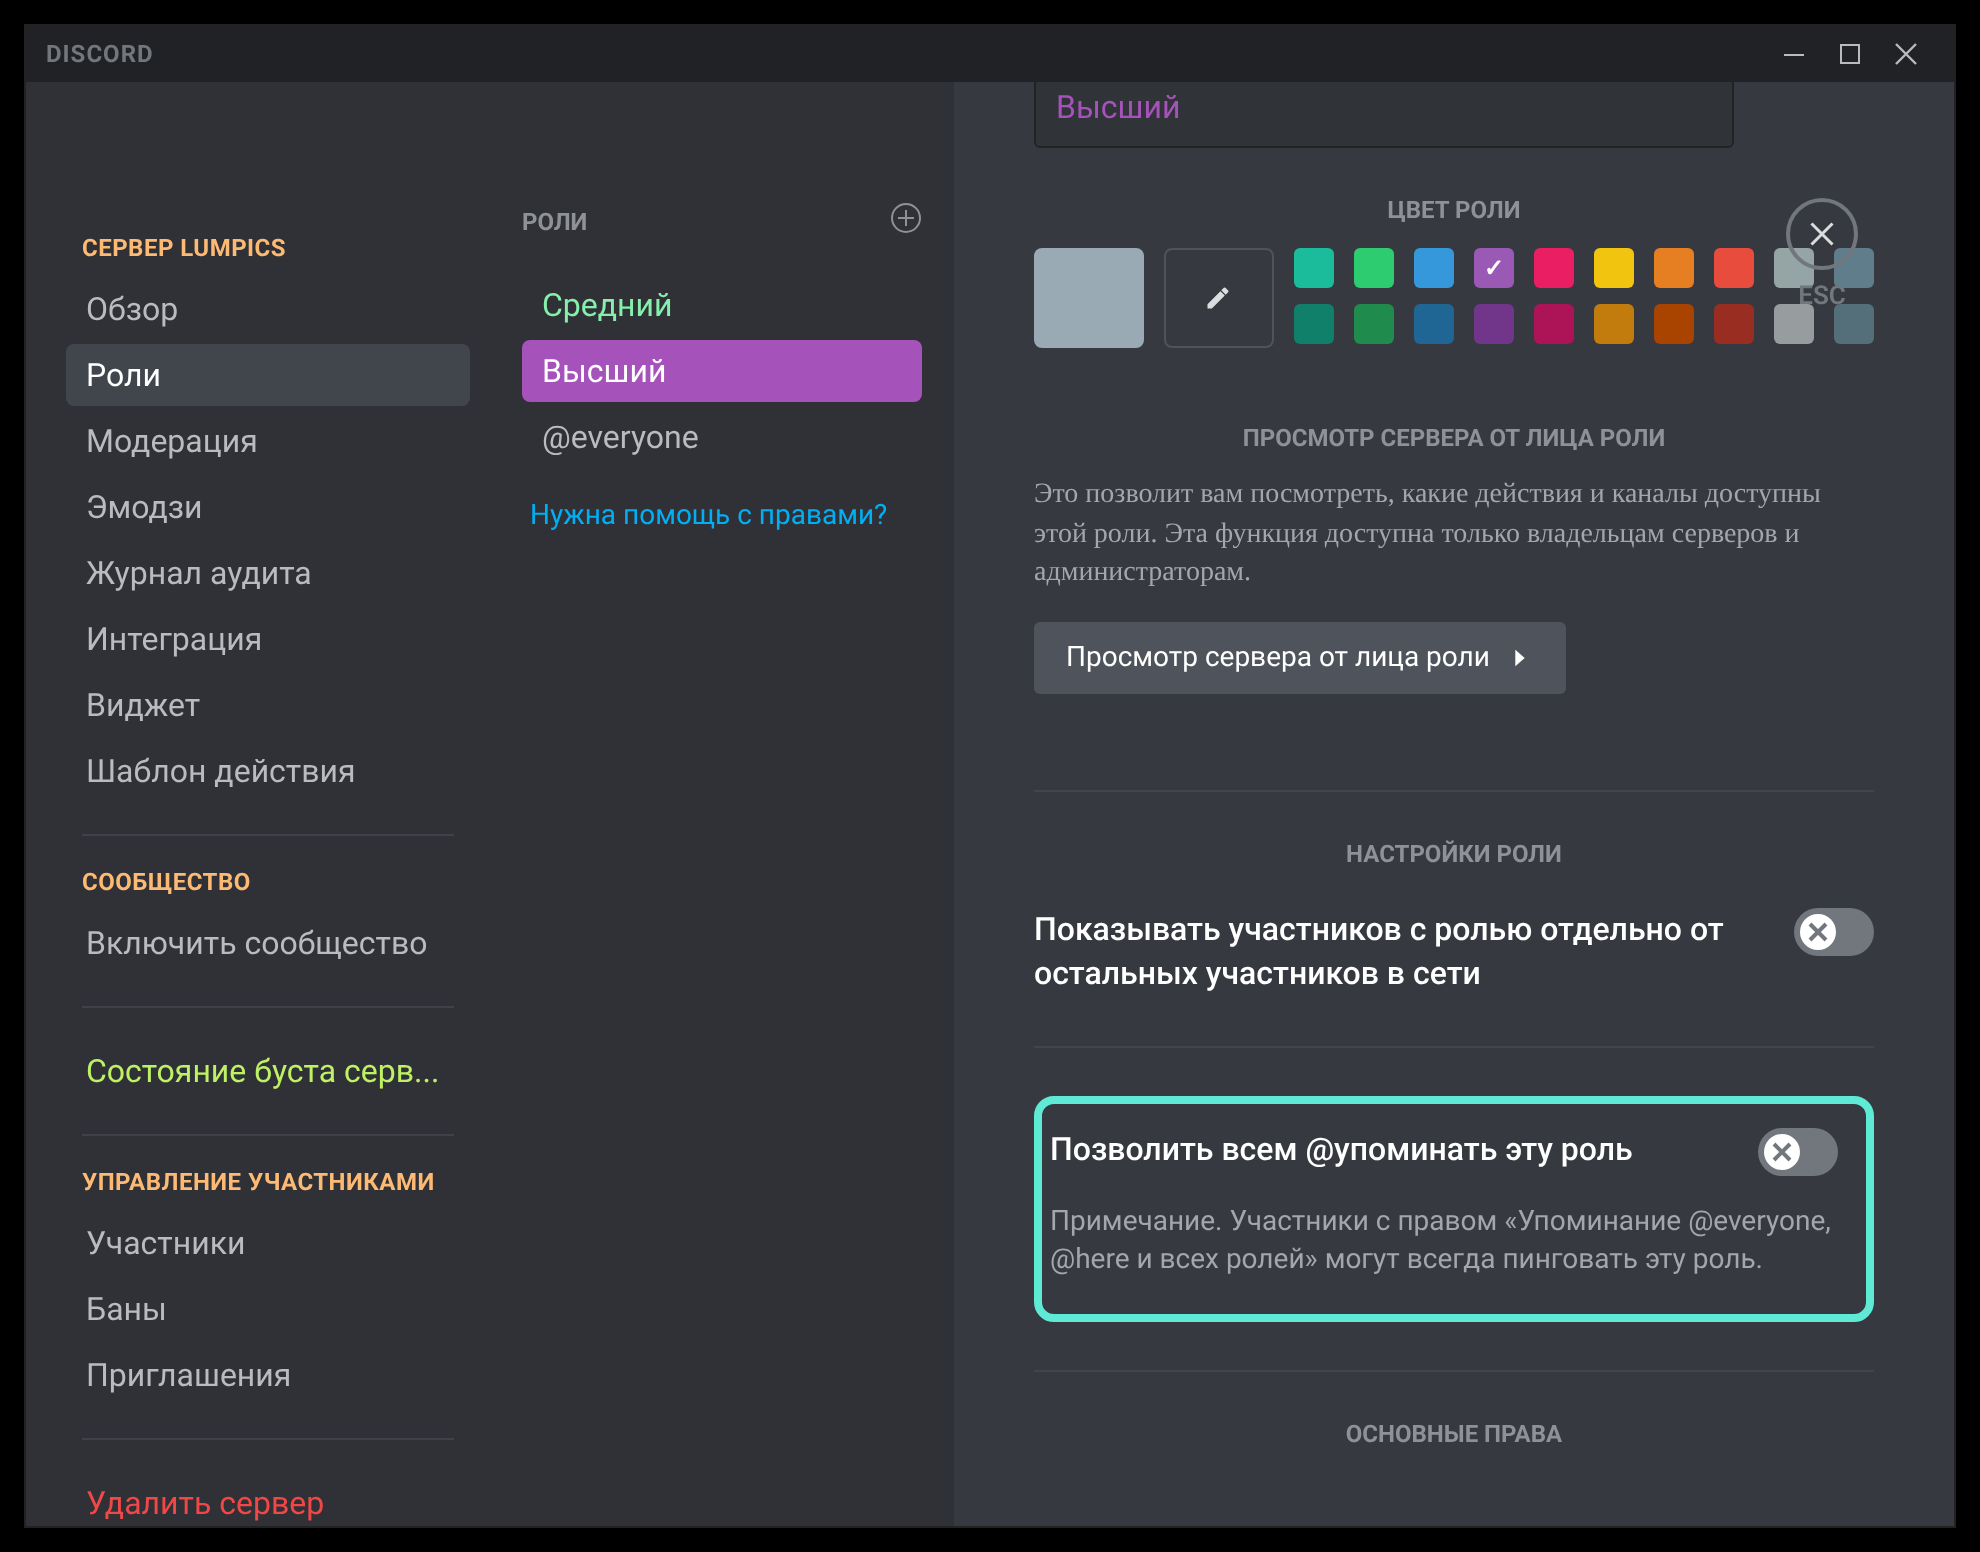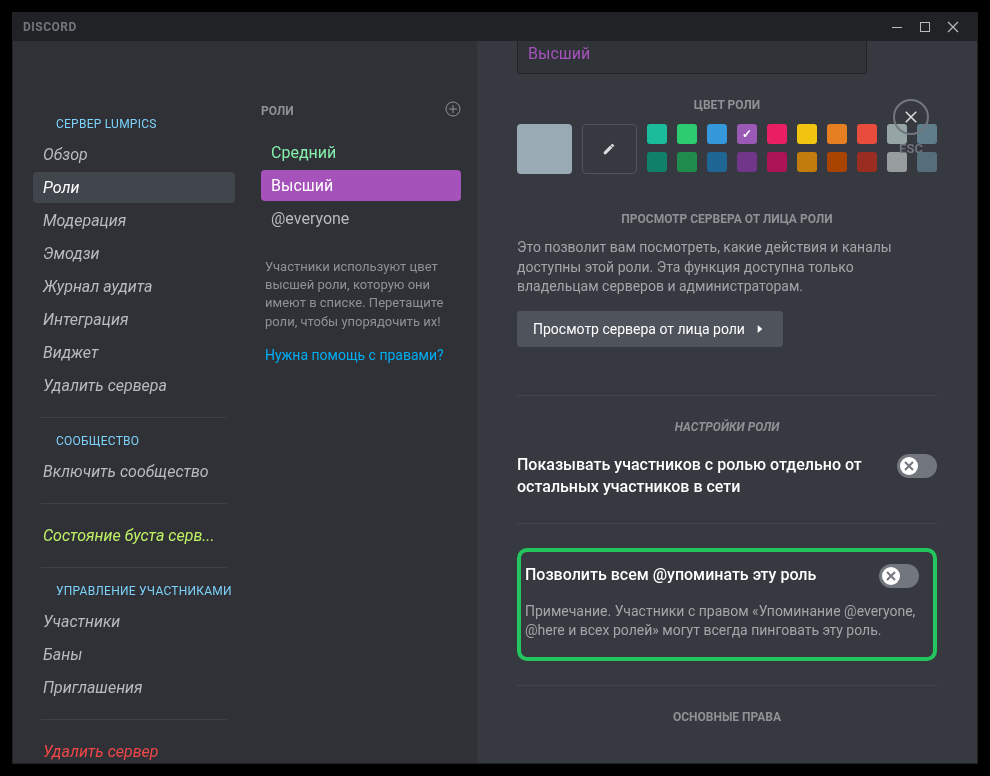--- a/index.html
+++ b/index.html
@@ -5,22 +5,22 @@
     * { margin: 0; padding: 0; box-sizing: border-box; font-family: -apple-system, BlinkMacSystemFont, "Segoe UI", Roboto, Helvetica, Arial, sans-serif; }
     body { background: #000; width: 990px; height: 776px; overflow: hidden; }
     .outer-frame { padding: 12px; width: 100%; height: 100%; }
     .window { background: #2f3136; width: 100%; height: 100%; display: flex; flex-direction: column; border: 1px solid #222; }
     .titlebar { height: 28px; background: #202225; display: flex; align-items: center; padding: 0 10px; color: #72767d; font-size: 12px; font-weight: 700; letter-spacing: 0.5px; }
     .titlebar-spacer { flex: 1; }
     .titlebar-btn { width: 28px; height: 20px; display: flex; align-items: center; justify-content: center; color: #b9bbbe; cursor: pointer; }
     .titlebar-btn svg { width: 12px; height: 12px; }
     .content { flex: 1; display: flex; overflow: hidden; position: relative; background: #36393f; }
     .sidebar-left { width: 232px; background: #2f3136; padding: 60px 10px 20px 20px; overflow-y: auto; }
-    .section-header { color: #7dd3fc; font-size: 12px; font-weight: 400; text-transform: uppercase; margin: 16px 0 8px 23px; letter-spacing: 0.02em; }
-    .nav-item { color: #b9bbbe; font-size: 16px; padding: 6px 10px; border-radius: 4px; cursor: pointer; margin-bottom: 2px; font-style: italic; }
+    .section-header { color: #fdba74; font-size: 12px; font-weight: 700; text-transform: uppercase; margin: 16px 0 8px 8px; letter-spacing: 0.02em; }
+    .nav-item { color: #b9bbbe; font-size: 16px; padding: 6px 10px; border-radius: 4px; cursor: pointer; margin-bottom: 2px; }
     .nav-item.active { background: rgba(79,84,92,0.6); color: #fff; }
     .nav-item.blue { color: #bef264; }
     .nav-item.red { color: #f04747; }
     .divider { height: 1px; background: rgba(79,84,92,0.48); margin: 16px 8px; }
     .roles-panel { width: 232px; background: #2f3136; padding: 60px 16px 20px 16px; }
     .roles-header { display: flex; align-items: center; justify-content: space-between; margin-bottom: 16px; }
     .roles-title { color: #8e9297; font-size: 12px; font-weight: 700; text-transform: uppercase; }
     .role-add { color: #8e9297; cursor: pointer; }
     .role-item { color: #b9bbbe; font-size: 16px; padding: 6px 10px; border-radius: 4px; cursor: pointer; margin-bottom: 2px; }
     .role-item.blue-role { color: #86efac; }
@@ -33,30 +33,30 @@
     .close-label { color: #72767d; font-size: 13px; font-weight: 600; }
     .role-name-input { width: 350px; background: rgba(0,0,0,0.1); border: 1px solid rgba(0,0,0,0.3); border-radius: 3px; padding: 10px; color: #a652bb; font-size: 16px; margin-bottom: 24px; margin-top: -8px; }
     .field-label { color: #8e9297; font-size: 12px; font-weight: 700; text-transform: uppercase; margin-bottom: 12px; text-align: center; }
     .color-row { display: flex; gap: 10px; margin-bottom: 10px; }
     .color-large { width: 66px; height: 50px; border-radius: 4px; cursor: pointer; display: flex; align-items: center; justify-content: center; }
     .color-default { background: #99aab5; }
     .color-custom { background: transparent; border: 1px solid #4f545c; color: #dcddde; }
     .color-grid { display: flex; gap: 10px; margin-bottom: 8px; }
     .color-swatch { width: 20px; height: 20px; border-radius: 3px; cursor: pointer; display: flex; align-items: center; justify-content: center; color: #fff; font-size: 12px; }
     .section-block { margin-top: 32px; padding-bottom: 24px; }
-    .section-desc { color: #a3a6aa; font-size: 14px; line-height: 1.4; margin-bottom: 14px; max-width: 440px; }
+    .section-desc { color: #a3a6aa; font-size: 14px; line-height: 1.4; margin-bottom: 14px; max-width: 440px; font-family: Liberation Serif, serif; }
     .btn-secondary { background: #4f545c; color: #fff; border: none; padding: 10px 16px; border-radius: 3px; font-size: 14px; cursor: pointer; display: inline-flex; align-items: center; gap: 8px; }
     .hr-line { height: 1px; background: rgba(79,84,92,0.48); margin: 24px 0; max-width: 440px; }
     .toggle-row { display: flex; justify-content: center; align-items: flex-start; max-width: 440px; gap: 16px; }
     .toggle-label { color: #fff; font-size: 16px; font-weight: 500; line-height: 1.4; flex: 1; }
     .toggle { width: 40px; height: 24px; background: #72767d; border-radius: 12px; position: relative; cursor: pointer; flex-shrink: 0; display: flex; align-items: center; }
     .toggle-knob { width: 18px; height: 18px; background: #fff; border-radius: 50%; position: absolute; left: 3px; display: flex; align-items: center; justify-content: center; color: #72767d; }
     .toggle-knob svg { width: 12px; height: 12px; }
     .note-text { color: #a3a6aa; font-size: 14px; line-height: 1.4; margin-top: 14px; max-width: 420px; }
-    .highlight-box { border: 4px solid #22c55e; border-radius: 10px; padding: 12px 14px 16px 0; max-width: 460px; margin-top: 4px; }
+    .highlight-box { border: 4px solid #5eead4; border-radius: 10px; padding: 12px 14px 16px 0; max-width: 460px; margin-top: 4px; }
     .highlight-box .toggle-row { max-width: 100%; padding-left: 4px; }
     .highlight-box .note-text { max-width: 100%; padding-left: 4px; }
     .swatch-check::after { content: '✓'; font-weight: bold; }
   </style>
 </head>
 <body>
 
 <div class="outer-frame">
   <div class="window">
     <div class="titlebar">
@@ -83,21 +83,21 @@
 
       <div class="sidebar-left">
         <div class="section-header">СЕРВЕР LUMPICS</div>
         <div class="nav-item">Обзор</div>
         <div class="nav-item active">Роли</div>
         <div class="nav-item">Модерация</div>
         <div class="nav-item">Эмодзи</div>
         <div class="nav-item">Журнал аудита</div>
         <div class="nav-item">Интеграция</div>
         <div class="nav-item">Виджет</div>
-        <div class="nav-item">Удалить сервера</div>
+        <div class="nav-item">Шаблон действия</div>
         <div class="divider"></div>
         <div class="section-header">СООБЩЕСТВО</div>
         <div class="nav-item">Включить сообщество</div>
         <div class="divider"></div>
         <div class="nav-item blue">Состояние буста серв...</div>
         <div class="divider"></div>
         <div class="section-header">УПРАВЛЕНИЕ УЧАСТНИКАМИ</div>
         <div class="nav-item">Участники</div>
         <div class="nav-item">Баны</div>
         <div class="nav-item">Приглашения</div>
@@ -111,21 +111,20 @@
           <span class="role-add">
             <svg width="16" height="16" viewBox="0 0 16 16">
                 <circle cx="8" cy="8" r="7" fill="none" stroke="currentColor" stroke-width="1"></circle>
                 <path d="M8 4v8M4 8h8" stroke="currentColor" stroke-width="1"></path>
               </svg>
           </span>
         </div>
         <div class="role-item blue-role">Средний</div>
         <div class="role-item active">Высший</div>
         <div class="role-item">@everyone</div>
-        <div class="roles-help-text">Участники используют цвет высшей роли, которую они имеют в списке. Перетащите роли, чтобы упорядочить их!</div>
         <div class="roles-help-link">Нужна помощь с правами?</div>
       </div>
 
       <div class="main-panel">
         <div class="role-name-input">Высший</div>
 
         <div class="field-label">ЦВЕТ РОЛИ</div>
         <div class="color-row">
           <div class="color-large color-default"></div>
           <div class="color-large color-custom">
@@ -167,21 +166,21 @@
           <button class="btn-secondary">
             <span>Просмотр сервера от лица роли</span>
             <svg width="14" height="14" viewBox="0 0 24 24" fill="currentColor">
                 <path d="M8 5l8 7-8 7z"></path>
               </svg>
           </button>
         </div>
 
         <div class="hr-line"></div>
 
-        <div class="field-label" style="margin-bottom:20px;font-style:italic;">НАСТРОЙКИ РОЛИ</div>
+        <div class="field-label" style="margin-bottom:20px;">НАСТРОЙКИ РОЛИ</div>
 
         <div class="toggle-row">
           <div class="toggle-label">Показывать участников с ролью отдельно от остальных участников в сети</div>
           <div class="toggle">
             <div class="toggle-knob">
               <svg viewBox="0 0 12 12">
                   <path d="M2 2 L10 10 M10 2 L2 10" stroke="currentColor" stroke-width="2"></path>
                 </svg>
             </div>
           </div>

